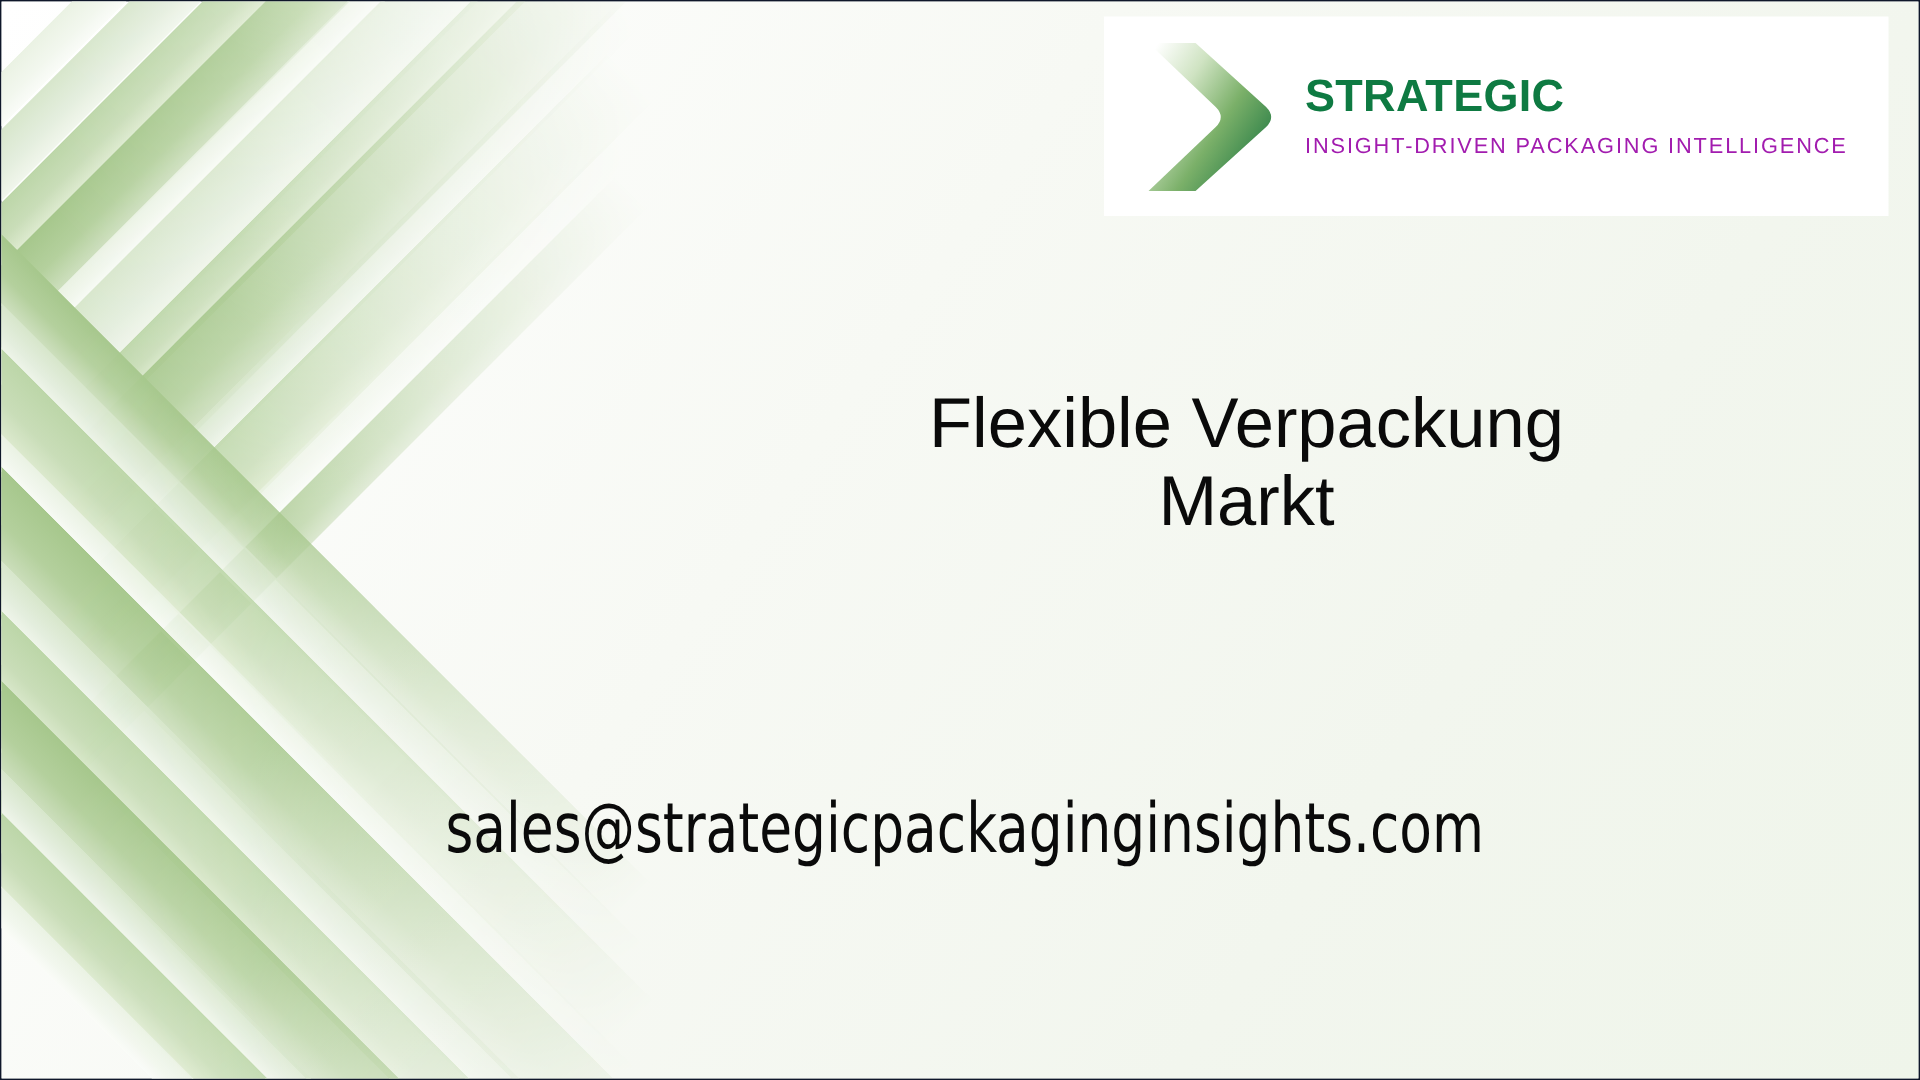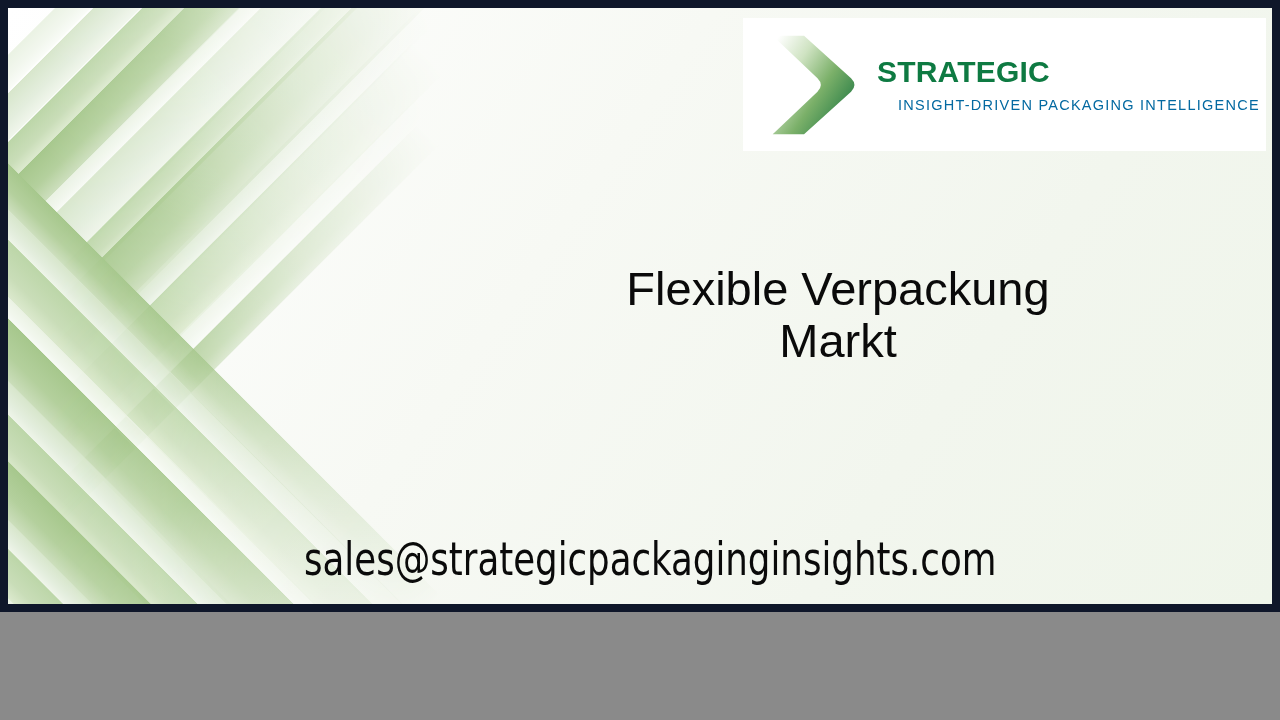--- a/index.html
+++ b/index.html
@@ -9,24 +9,24 @@
     background: #8a8a8a;
   }
   body {
     font-family: "Liberation Sans", sans-serif;
   }
 
   
   .slide {
     position: relative;
     width: 1280px;
-    height: 612px;
+    height: 720px;
     overflow: hidden;
     box-sizing: border-box;
-    border: 8px solid #0f172a;
+    border: 1px solid #0f172a;
     background: #f6f8f4;
   }
 
   
   .bg-wash {
     position: absolute;
     inset: 0;
     background:
       linear-gradient(125deg, #ffffff 0%, #f7f9f4 42%, #f2f6ee 72%, #eff5ea 100%);
     pointer-events: none;
@@ -98,25 +98,24 @@
   .logo-line1, .logo-line2 {
     color: #0e7a42;
     font-weight: bold;
     font-size: 30px;
     line-height: 32px;
     letter-spacing: .2px;
     white-space: nowrap;
   }
   .logo-tagline {
     margin-top: 9px;
-    color: #0369a1;
+    color: #a21caf;
     font-size: 14.5px;
     letter-spacing: 1.25px;
     white-space: nowrap;
-    margin-left: 21px;
   }
 
   
   .title {
     position: absolute;
     left: 380px;
     top: 255px;
     width: 900px;
     text-align: center;
     color: #0a0a0a;

